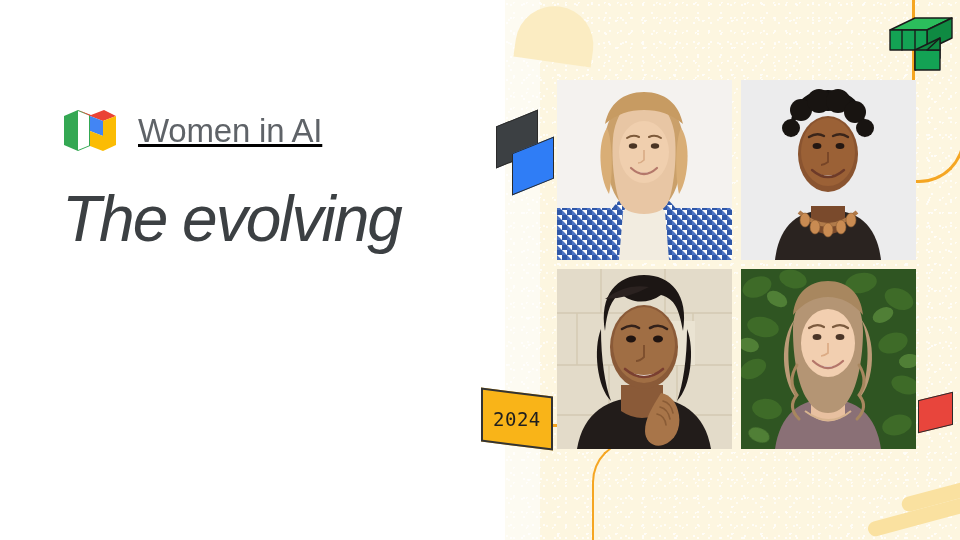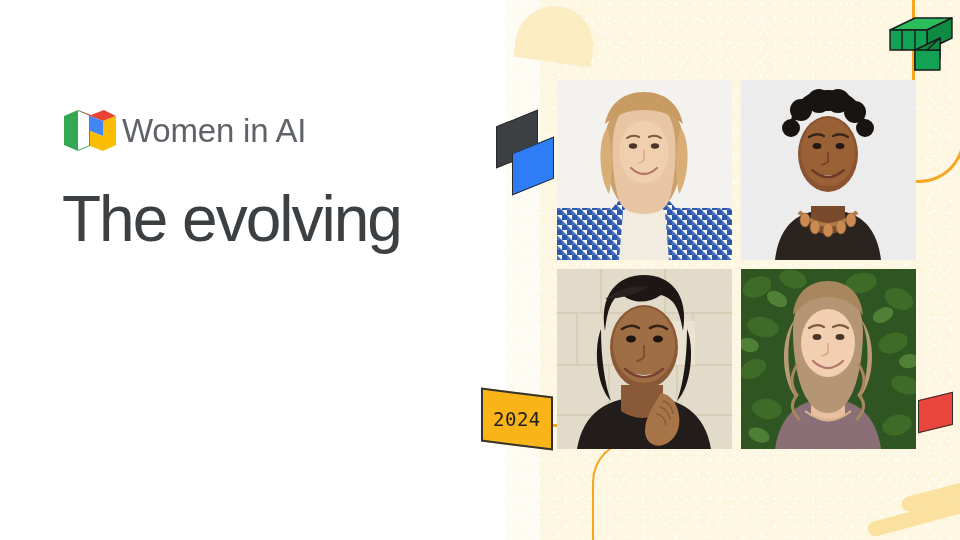--- a/index.html
+++ b/index.html
@@ -27,31 +27,32 @@
       radial-gradient(circle at 38% 61%, rgba(255,255,255,.8) 0 1.1px, transparent 1.2px),
       radial-gradient(circle at 66% 18%, rgba(255,255,255,.8) 0 1px, transparent 1.1px),
       radial-gradient(circle at 84% 77%, rgba(255,255,255,.85) 0 1.2px, transparent 1.3px),
       radial-gradient(circle at 22% 88%, rgba(255,255,255,.75) 0 1px, transparent 1.1px),
       radial-gradient(circle at 55% 41%, rgba(255,255,255,.8) 0 1px, transparent 1.1px);
     background-size:17px 19px, 23px 21px, 13px 15px, 29px 27px, 19px 23px, 11px 13px;
     opacity:.9;pointer-events:none;
   }
 
   
-  .brand-row{position:absolute;left:62px;top:108px;display:flex;align-items:center;gap:4px;}
+  .brand-row{position:absolute;left:62px;top:108px;display:flex;align-items:center;gap:20px;text-decoration:underline;}
   .brand-mark{width:56px;height:45px;display:block;}
   .brand-name{
     font-size:33px;color:#5f6368;letter-spacing:-.2px;
     font-family:"Liberation Sans", sans-serif;white-space:nowrap;
   }
   .headline{
     position:absolute;left:62px;top:185px;width:430px;
     font-size:64px;line-height:1.09;font-weight:400;
     color:#3c4043;letter-spacing:-2px;
     font-family:"Liberation Sans", sans-serif;
+    font-style:italic;
   }
 
   
   .shape{position:absolute;}
   .arch-beige{
     left:513px;top:6px;width:78px;height:56px;
     background:#fbecc2;
     border-radius:74px 74px 0 0;
     transform:rotate(8deg);
     transform-origin:50% 100%;

